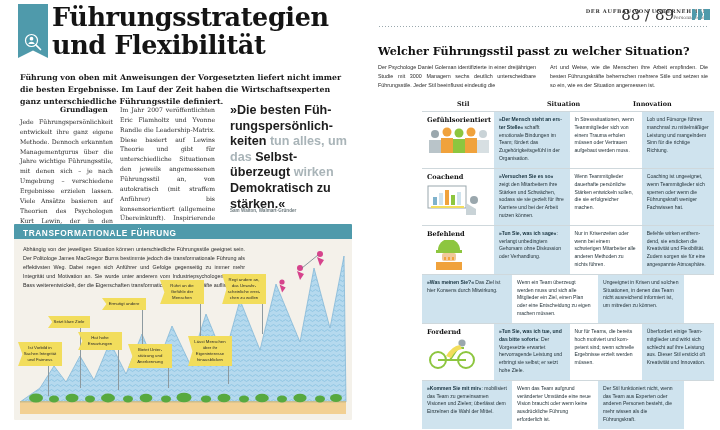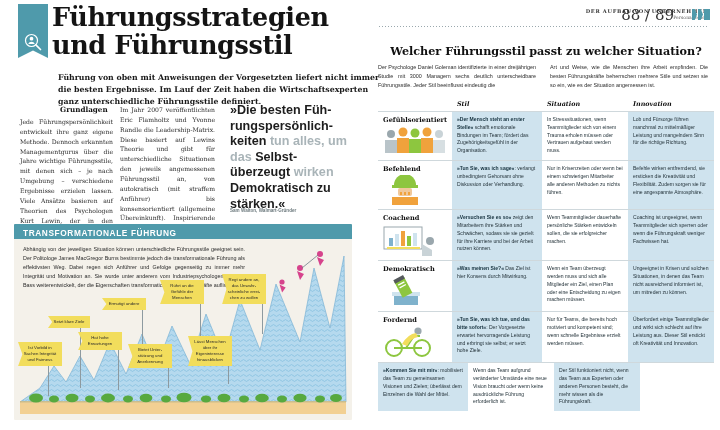--- a/index.html
+++ b/index.html
@@ -24,21 +24,21 @@
 
   .title {
     position:absolute; left:52px; top:4px; width:300px;
     font-family:"DejaVu Serif", serif;
     font-weight:bold; font-size:25.5px; line-height:1.08;
     letter-spacing:-0.4px; color:#141414;
   }
   .standfirst {
     position:absolute; left:20px; top:72px; width:330px;
     font-family:"DejaVu Serif", serif;
-    font-weight:bold; font-size:7.8px; line-height:1.52; color:#1a1a1a;margin-left:38px;
+    font-weight:bold; font-size:7.8px; line-height:1.52; color:#1a1a1a;
   }
 
   .col-a { position:absolute; left:20px; top:105px; width:93px; }
   .col-b { position:absolute; left:120px; top:105px; width:95px; }
   .sec-head {
     font-family:"DejaVu Serif", serif; font-weight:bold;
     font-size:7.2px; margin:0 0 3px 0; color:#111;padding-left:40px;
   }
   .body-txt {
     font-family:"DejaVu Serif", serif;
@@ -111,37 +111,37 @@
   .chev i.solid { clip-path:none; width:6px; }
   .dotline {
     position:absolute; left:18px; top:26px; width:330px; height:1px;
     background-image: radial-gradient(circle, #9aa8ad 0.5px, transparent 0.6px);
     background-size: 3px 1px;
   }
 
   .rp-title {
     position:absolute; left:18px; top:44px; width:336px;
     font-family:"DejaVu Serif", serif; font-weight:bold;
-    font-size:11.2px; color:#111;text-align:center;
+    font-size:11.2px; color:#111;
   }
   .rp-intro-l { position:absolute; left:18px; top:63px; width:158px; }
   .rp-intro-r { position:absolute; left:190px; top:63px; width:158px; }
   .rp-intro-l p, .rp-intro-r p {
     margin:0; font-size:5.4px; line-height:1.62; color:#2b2b2b; text-align:justify;
   }
 
   .tbl { position:absolute; left:18px; top:100px; width:336px; }
-  .thead { display:flex; height:11px;font-style:italic; }
+  .thead { display:flex; height:11px; }
   .th {
     font-family:"DejaVu Serif", serif; font-weight:bold;
     font-size:6.4px; color:#111; padding-left:5px;
   }
   .c0 { width:74px; } .c1 { width:90px; } .c2 { width:86px; } .c3 { width:86px; }
 
-  .row { display:flex; position:relative; border-top:0.7px solid #cfd8dc; }
+  .row { display:flex; position:relative; border-top:0.7px solid #cfd8dc;margin-left:44px; }
   .cell { padding:4px 5px 5px 5px; }
   .cell.shaded { background:#cfe3ee; }
   .cell p { margin:0; font-size:5.05px; line-height:1.55; color:#24333a; }
   .cell p b { font-weight:bold; color:#14303d; }
   .style-name {
     font-family:"DejaVu Serif", serif; font-weight:bold;
     font-size:6.6px; color:#111; padding:4px 0 0 5px;
   }
   .ill { margin-top:2px; }
 </style>
@@ -155,21 +155,21 @@
     <div class="bookmark-tab"></div>
     <svg class="bookmark-icon" viewBox="0 0 24 24">
       <circle cx="10" cy="10" r="8" fill="none" stroke="#ffffff" stroke-width="1.6"></circle>
       <circle cx="10" cy="7.6" r="2.5" fill="#ffffff"></circle>
       <path d="M5.6 14.6a4.8 4.8 0 0 1 8.8 0z" fill="#ffffff"></path>
       <line x1="15.8" y1="15.8" x2="22" y2="22" stroke="#ffffff" stroke-width="2.2" stroke-linecap="round"></line>
     </svg>
 
     <div class="title">
       <div>Führungsstrategien</div>
-      <div>und Führungsstil</div>
+      <div>und Flexibilität</div>
     </div>
 
     <div class="standfirst">Führung von oben mit Anweisungen der Vorgesetzten liefert nicht immer die besten Ergebnisse. Im Lauf der Zeit haben die Wirtschafts­experten ganz unterschiedliche Führungsstile definiert.</div>
 
     <div class="col-a">
       <div class="sec-head">Grundlagen</div>
       <p class="body-txt">Jede Führungspersönlichkeit entwickelt ihre ganz eigene Methode. Dennoch erkannten Managementgurus über die Jahre wichtige Führungsstile, mit denen sich – je nach Umgebung – verschiedene Ergebnisse erzielen lassen. Viele Ansätze basieren auf Theorien des Psychologen Kurt Lewin, der in den 1930er-Jahren drei grundsätzliche Stile beschrieb: autokratisch, demokratisch und Laissez-faire.</p>
     </div>
 
     <div class="col-b">
@@ -318,44 +318,20 @@
         <div class="cell c2">
           <p>In Stresssituationen, wenn Teammitglieder sich von einem Trauma erholen müs­sen oder Vertrauen aufge­baut werden muss.</p>
         </div>
         <div class="cell shaded c3">
           <p>Lob und Fürsorge führen manchmal zu mittelmäßi­ger Leistung und mangeln­dem Sinn für die richtige Richtung.</p>
         </div>
       </div>
 
       <div class="row">
         <div class="c0">
-          <div class="style-name">Befehlend</div>
-          <svg class="ill" width="72" height="30" viewBox="0 0 72 30">
-            <path d="M16 10a11 11 0 0 1 22 0z" fill="#8dc63f"></path>
-            <rect x="14" y="10" width="26" height="3" fill="#8dc63f"></rect>
-            <rect x="20" y="13" width="14" height="8" rx="2" fill="#f0c89a"></rect>
-            <rect x="22" y="17" width="2" height="3" fill="#f0a23c"></rect>
-            <rect x="26" y="17" width="2" height="3" fill="#f0a23c"></rect>
-            <rect x="30" y="17" width="2" height="3" fill="#f0a23c"></rect>
-            <path d="M14 22h26v8H14z" fill="#f0a23c"></path>
-          </svg>
-        </div>
-        <div class="cell shaded c1">
-          <p><b>»Tun Sie, was ich sage«</b><span>: verlangt unbedingtem Gehor­sam ohne Diskussion oder Verhandlung.</span></p>
-        </div>
-        <div class="cell c2">
-          <p>Nur in Krisenzeiten oder wenn bei einem schwierigen Mitarbeiter alle anderen Methoden zu nichts führen.</p>
-        </div>
-        <div class="cell shaded c3">
-          <p>Befehle wirken entfrem­dend, sie ersticken die Kreativität und Flexibilität. Zudem sorgen sie für eine angespannte Atmosphäre.</p>
-        </div>
-      </div>
-
-      <div class="row">
-        <div class="c0">
           <div class="style-name">Coachend</div>
           <svg class="ill" width="72" height="32" viewBox="0 0 72 32">
             <rect x="6" y="3" width="38" height="22" fill="#fff" stroke="#9aa7ad" stroke-width="1"></rect>
             <rect x="11" y="14" width="4" height="8" fill="#7fb2cc"></rect>
             <rect x="17" y="10" width="4" height="12" fill="#cfe3ee"></rect>
             <rect x="23" y="7" width="4" height="15" fill="#f0a23c"></rect>
             <rect x="29" y="12" width="4" height="10" fill="#8dc63f"></rect>
             <rect x="35" y="9" width="4" height="13" fill="#cfe3ee"></rect>
             <rect x="9" y="23" width="33" height="2" fill="#f2dd5c"></rect>
             <path d="M44 20 l10 6 v6 h-10z" fill="#c9d3d7"></path>
@@ -368,32 +344,43 @@
         <div class="cell c2">
           <p>Wenn Teammitglieder dauer­hafte persönliche Stärken entwickeln sollen, die sie erfolgreicher machen.</p>
         </div>
         <div class="cell shaded c3">
           <p>Coaching ist ungeeignet, wenn Teammitglieder sich sperren oder wenn die Führungskraft weniger Fachwissen hat.</p>
         </div>
       </div>
 
       <div class="row">
         <div class="c0">
-          <div class="style-name">Demokratisch</div>
-          <svg class="ill" width="72" height="32" viewBox="0 0 72 32">
-            <rect x="16" y="20" width="24" height="10" fill="#7fb2cc"></rect>
-            <rect x="14" y="17" width="28" height="4" fill="#cfe3ee"></rect>
-            <g transform="rotate(-28 28 12)">
-              <rect x="20" y="2" width="11" height="18" fill="#8dc63f"></rect>
-              <rect x="20" y="0" width="11" height="4" fill="#55595c"></rect>
-              <rect x="22" y="6" width="7" height="1.4" fill="#fff"></rect>
-              <rect x="22" y="9" width="7" height="1.4" fill="#fff"></rect>
-            </g>
+          <div class="style-name">Befehlend</div>
+          <svg class="ill" width="72" height="30" viewBox="0 0 72 30">
+            <path d="M16 10a11 11 0 0 1 22 0z" fill="#8dc63f"></path>
+            <rect x="14" y="10" width="26" height="3" fill="#8dc63f"></rect>
+            <rect x="20" y="13" width="14" height="8" rx="2" fill="#f0c89a"></rect>
+            <rect x="22" y="17" width="2" height="3" fill="#f0a23c"></rect>
+            <rect x="26" y="17" width="2" height="3" fill="#f0a23c"></rect>
+            <rect x="30" y="17" width="2" height="3" fill="#f0a23c"></rect>
+            <path d="M14 22h26v8H14z" fill="#f0a23c"></path>
           </svg>
         </div>
+        <div class="cell shaded c1">
+          <p><b>»Tun Sie, was ich sage«</b><span>: verlangt unbedingtem Gehor­sam ohne Diskussion oder Verhandlung.</span></p>
+        </div>
+        <div class="cell c2">
+          <p>Nur in Krisenzeiten oder wenn bei einem schwierigen Mitarbeiter alle anderen Methoden zu nichts führen.</p>
+        </div>
+        <div class="cell shaded c3">
+          <p>Befehle wirken entfrem­dend, sie ersticken die Kreativität und Flexibilität. Zudem sorgen sie für eine angespannte Atmosphäre.</p>
+        </div>
+      </div>
+
+      <div class="row">
         <div class="cell shaded c1">
           <p><b>»Was meinen Sie?«</b><span> Das Ziel ist hier Konsens durch Mitwirkung.</span></p>
         </div>
         <div class="cell c2">
           <p>Wenn ein Team überzeugt werden muss und sich alle Mitglieder ein Ziel, einen Plan oder eine Entscheidung zu eigen machen müssen.</p>
         </div>
         <div class="cell shaded c3">
           <p>Ungeeignet in Krisen und solchen Situationen, in denen das Team nicht aus­reichend informiert ist, um mitreden zu können.</p>
         </div>
       </div>

